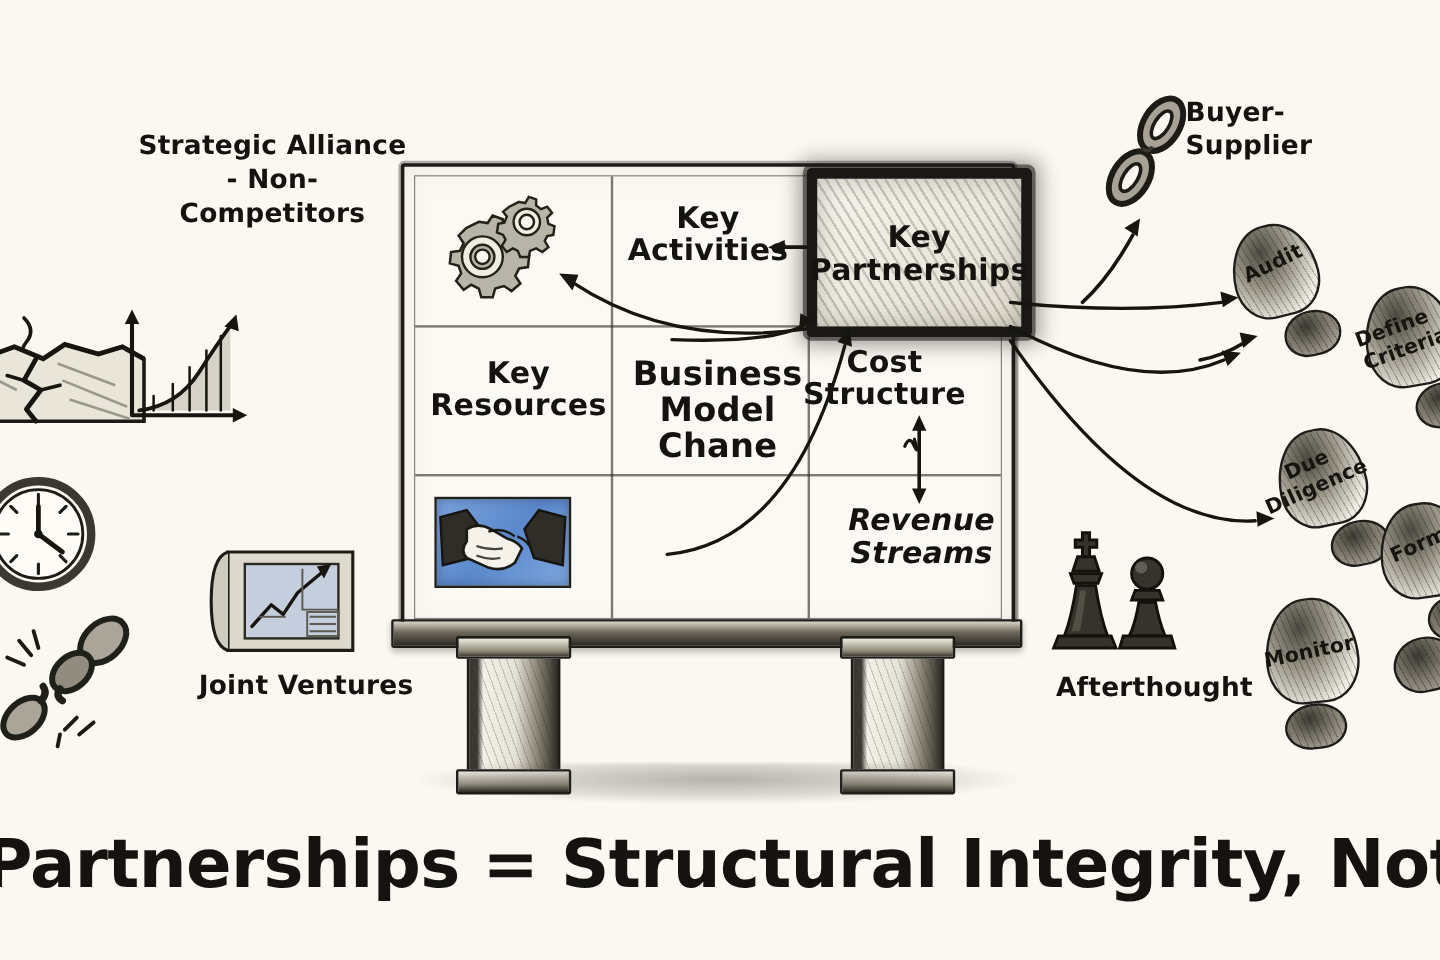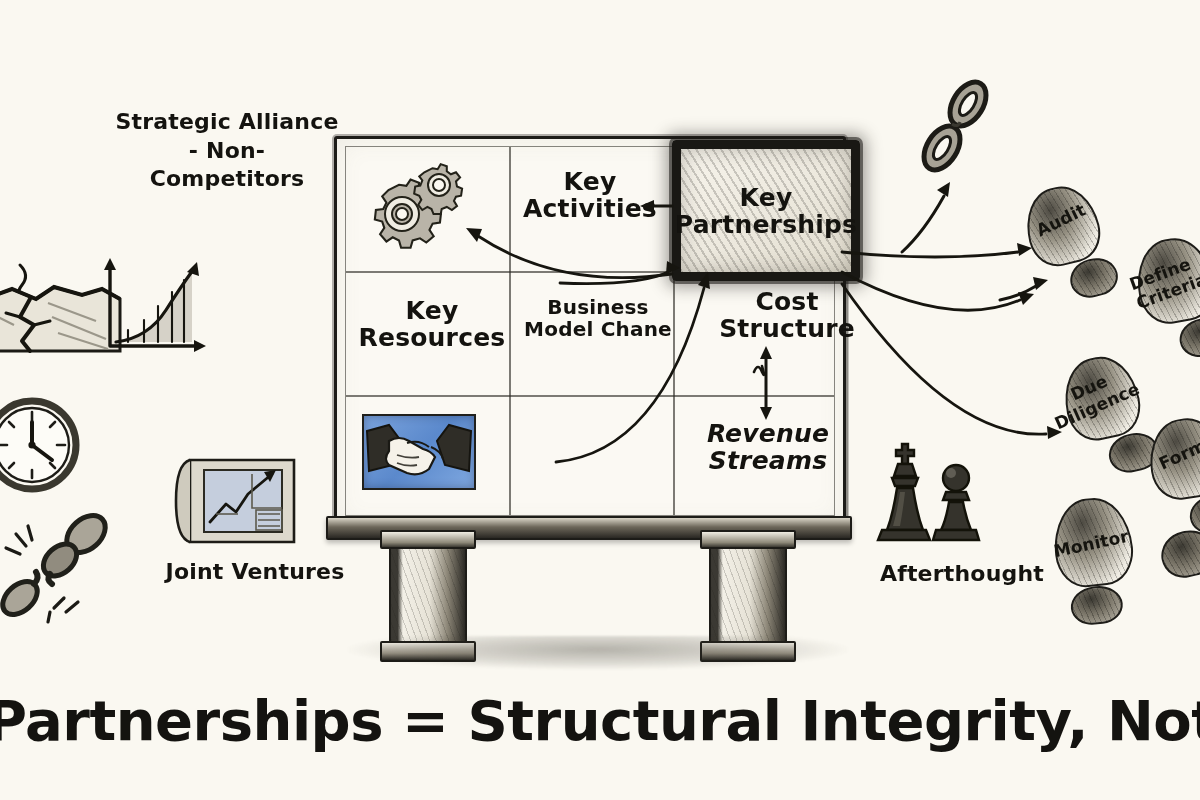--- a/index.html
+++ b/index.html
@@ -18,21 +18,21 @@
     font-family:"DejaVu Sans", sans-serif;
     color:#14130f;
     font-weight:600;
     letter-spacing:.2px;
     line-height:1.08;
     text-align:center;
     white-space:pre-line;
     -webkit-font-smoothing:antialiased;
   }
   .cellTxt{font-size:25px;font-weight:600;}
-  .cellTxt.small{font-size:20px;text-align:center;}
+  .cellTxt.small{font-size:28px;text-align:center;}
 
   
   #board{
     left:334px;top:136px;width:506px;height:386px;
     background:#fbf9f3;
     border:3px solid #1d1c18;
     box-shadow:
       0 0 0 2px rgba(40,38,33,.35),
       3px 4px 0 0 rgba(60,57,50,.28),
       inset 0 0 26px rgba(120,115,100,.10);
@@ -261,21 +261,21 @@
     <span class="hand cellTxt">Key
 Partnerships</span>
   </div>
 
   <div class="abs hand cellTxt" style="left:352px;top:297px;width:160px;">Key
 Resources</div>
 
   <div class="abs hand cellTxt small" style="left:505px;top:297px;width:186px;">Business
 Model Chane</div>
 
-  <div class="abs hand cellTxt" style="left:717px;top:288px;width:140px;">Cost
+  <div class="abs hand cellTxt" style="left:667px;top:288px;width:140px;">Cost
 Structure</div>
 
   <div class="abs hand cellTxt" style="left:694px;top:420px;width:148px;font-style:italic;">Revenue
 Streams</div>
 
   <div class="abs" id="handshake">
     <svg width="104" height="66" viewBox="0 0 104 66">
       <path d="M0 12 L22 6 L34 22 L26 46 L2 52 Z" fill="#2f2d27" stroke="#15140f" stroke-width="2"></path>
       <path d="M104 12 L82 6 L70 22 L78 46 L102 52 Z" fill="#2f2d27" stroke="#15140f" stroke-width="2"></path>
       <path d="M22 22 q10 -6 20 0 l14 8 q8 2 12 8 l-6 12 q-10 8 -22 4 l-18 -8 q-6 -6 0 -14 Z" fill="#f6f2e9" stroke="#1a1914" stroke-width="2.2"></path>
@@ -334,20 +334,22 @@
     <svg width="86" height="110" viewBox="0 0 86 110">
       <g fill="#a7a295" stroke="#1c1b16" stroke-width="5">
         <ellipse cx="56" cy="28" rx="24" ry="15" transform="rotate(-58 56 28)"></ellipse>
         <ellipse cx="56" cy="28" rx="13" ry="6" transform="rotate(-58 56 28)" fill="#faf8f1" stroke-width="3"></ellipse>
         <ellipse cx="30" cy="72" rx="24" ry="15" transform="rotate(-58 30 72)"></ellipse>
         <ellipse cx="30" cy="72" rx="13" ry="6" transform="rotate(-58 30 72)" fill="#faf8f1" stroke-width="3"></ellipse>
       </g>
       <path d="M40 48 q6 4 8 -2" fill="none" stroke="#3a3830" stroke-width="3"></path>
     </svg>
   </div>
+  <div class="abs hand sideLabel" style="left:988px;top:82px;width:160px;text-align:left;line-height:1.22;">Buyer-
+Supplier</div>
 
   <div class="abs" style="left:876px;top:438px;">
     <svg width="110" height="120" viewBox="0 0 110 120">
 
       <g fill="#35332c" stroke="#131209" stroke-width="2.4">
         <path d="M20 12 h6 v-6 h6 v6 h6 v6 h-6 v8 h-6 v-8 h-6 z"></path>
         <path d="M22 26 h14 l4 12 h-22 z"></path>
         <path d="M16 40 h26 l-3 8 h-20 z"></path>
         <path d="M21 50 q-4 26 -10 42 h36 q-6 -16 -10 -42 z"></path>
         <path d="M6 92 h44 l4 10 h-52 z"></path>

